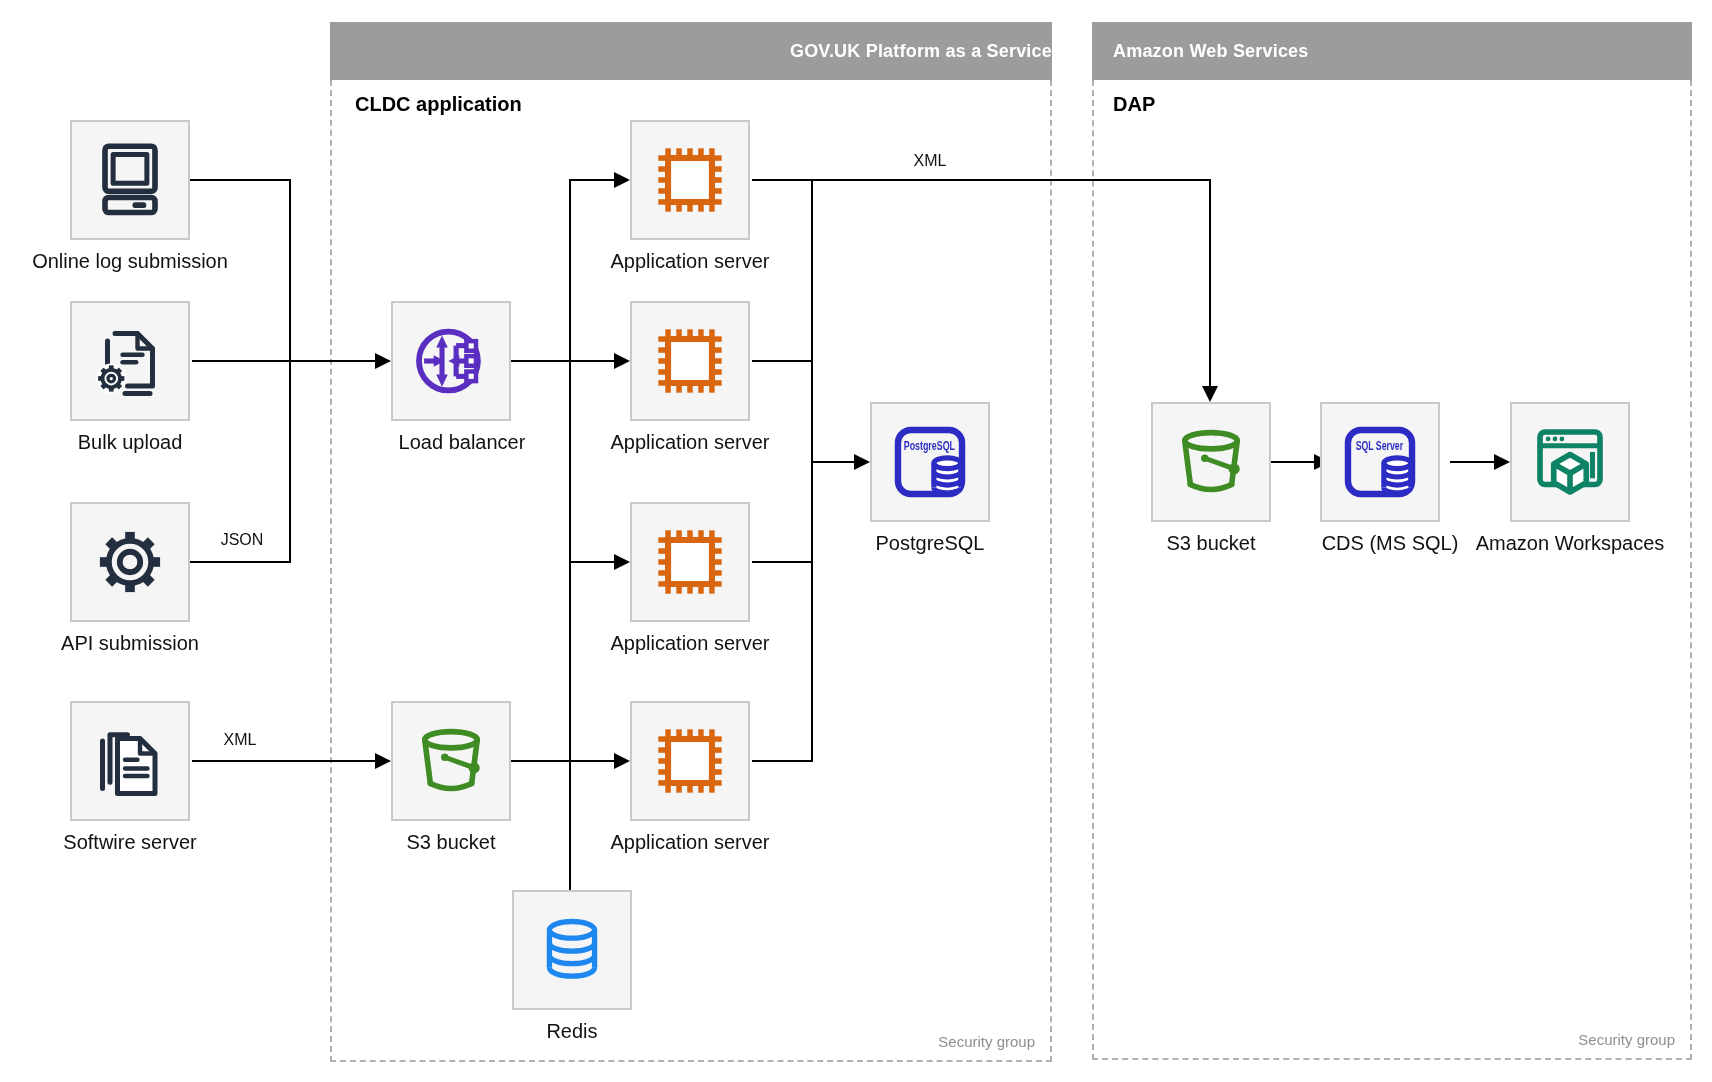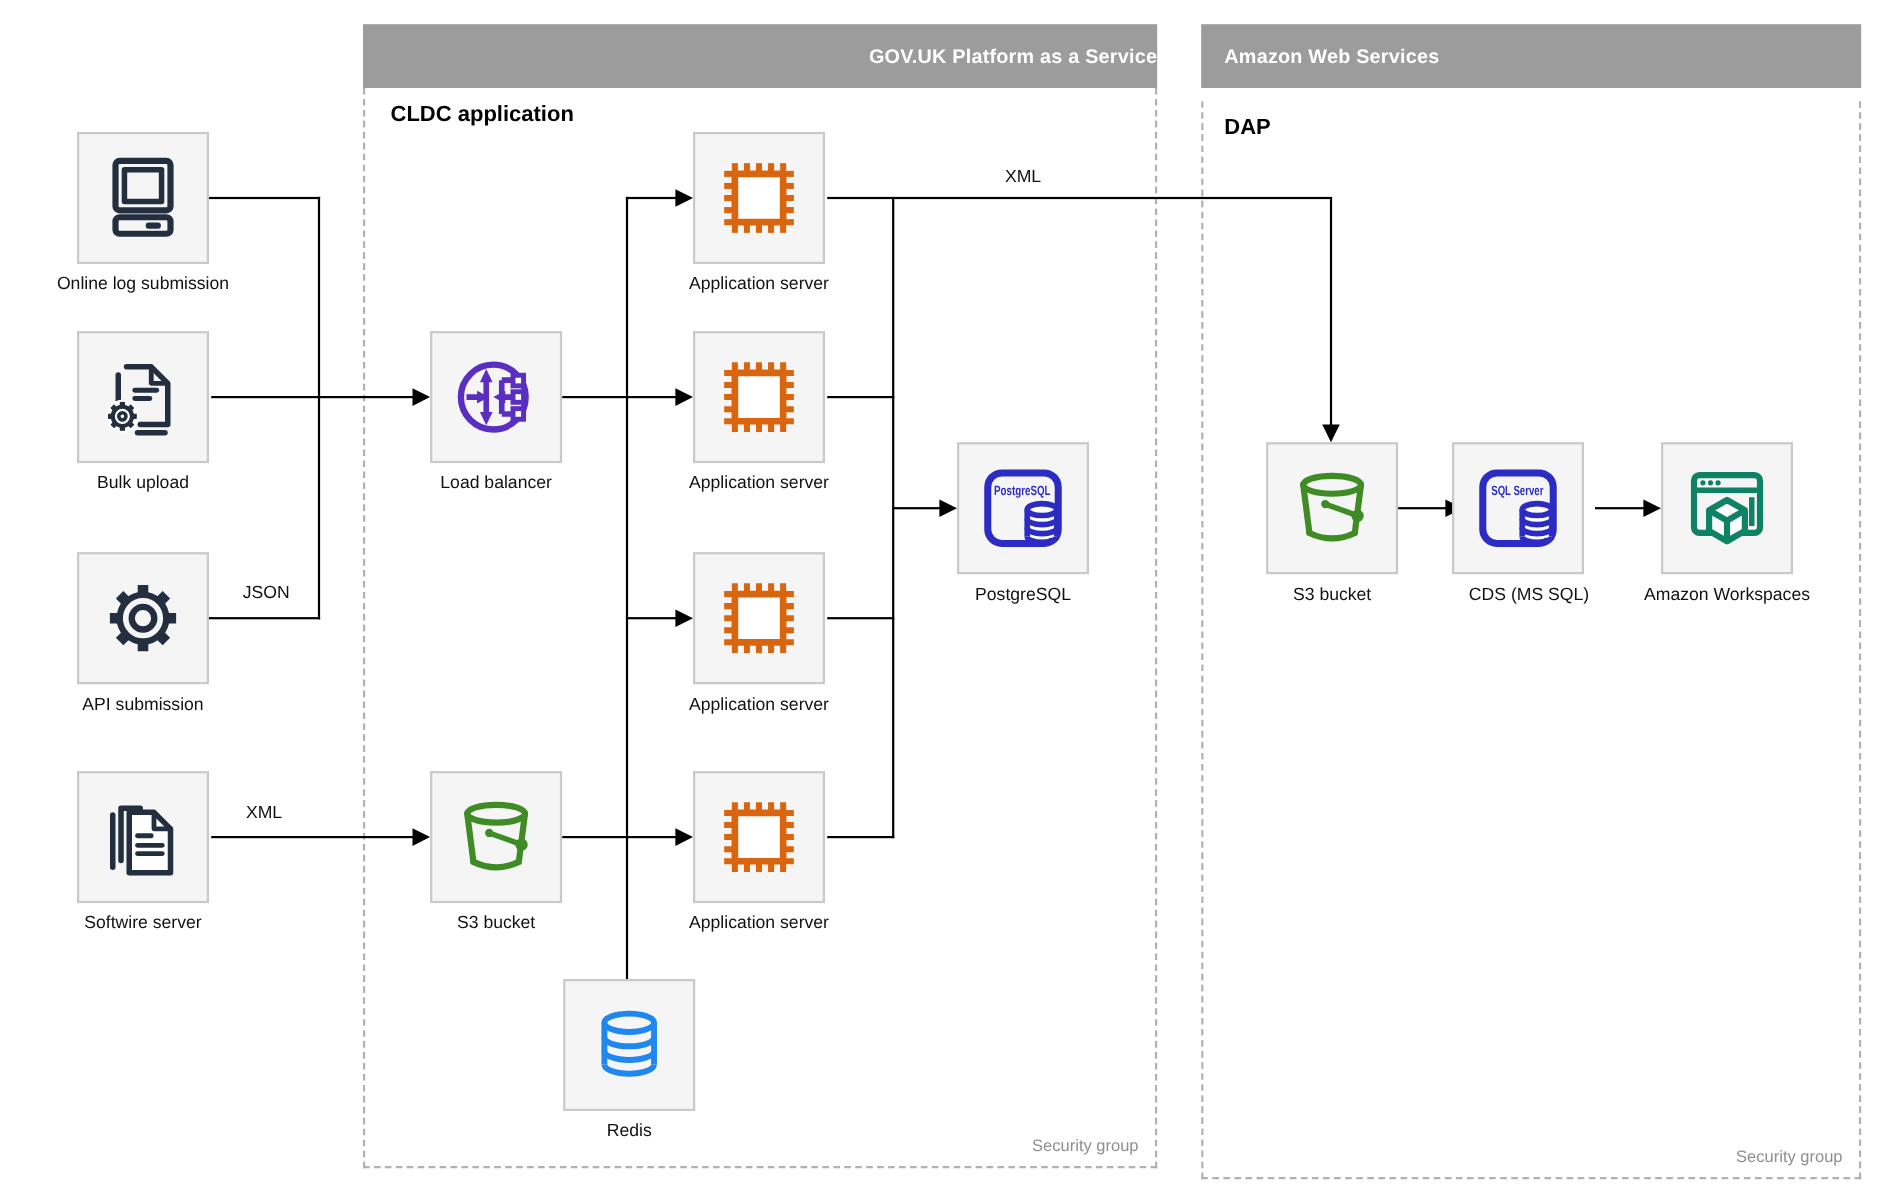--- a/index.html
+++ b/index.html
@@ -24,21 +24,21 @@
   .security{
     position:absolute;right:15px;bottom:10px;font-size:15px;color:#8f8f8f;
   }
   
   .node{
     position:absolute;width:120px;height:120px;background:#f5f5f5;
     border:2px solid #c9c9c9;box-sizing:border-box;
     display:flex;align-items:center;justify-content:center;
   }
   .nlabel{
-    position:absolute;transform:translateX(-50%);font-size:16px;color:#111;
+    position:absolute;transform:translateX(-50%);font-size:20px;color:#111;
     white-space:nowrap;
   }
   
   .hl,.vl{position:absolute;background:#000;}
   .hl{height:2px;}
   .vl{width:2px;}
   .ar{position:absolute;width:0;height:0;border-top:8px solid transparent;
       border-bottom:8px solid transparent;border-left:16px solid #000;}
   .ad{position:absolute;width:0;height:0;border-left:8px solid transparent;
       border-right:8px solid transparent;border-top:16px solid #000;}
@@ -57,21 +57,21 @@
     <span>GOV.UK Platform as a Service</span>
   </div>
   <div class="region" style="left:330px;top:80px;width:722px;height:982px;">
     <div class="sublabel">CLDC application</div>
     <div class="security">Security group</div>
   </div>
 
   <div class="bar" style="left:1092px;top:22px;width:600px;">
     <span>Amazon Web Services</span>
   </div>
-  <div class="region" style="left:1092px;top:80px;width:600px;height:980px;margin-top:12px;">
+  <div class="region" style="left:1092px;top:80px;width:600px;height:980px;">
     <div class="sublabel" style="left:19px;">DAP</div>
     <div class="security">Security group</div>
   </div>
 
   <div class="hl" style="left:190px;top:179px;width:101px;"></div>
   <div class="vl" style="left:289px;top:179px;height:384px;"></div>
   <div class="hl" style="left:192px;top:360px;width:186px;"></div>
   <div class="ar" style="left:375px;top:353px;"></div>
   <div class="hl" style="left:190px;top:561px;width:101px;"></div>
   <div class="hl" style="left:192px;top:760px;width:186px;"></div>
@@ -183,21 +183,21 @@
       <path d="M38 32 H44"></path>
       <polygon points="30,32 38.5,27.5 38.5,36.5" fill="#5a2ec0" stroke="none"></polygon>
       <path d="M36 20 V44"></path>
       <path d="M36 20 H44"></path>
       <path d="M36 44 H44"></path>
       <rect x="44" y="16.5" width="7.5" height="7.5" stroke-width="3.5" fill="#ffffff"></rect>
       <rect x="44" y="28.2" width="7.5" height="7.5" stroke-width="3.5" fill="#ffffff"></rect>
       <rect x="44" y="40.2" width="7.5" height="7.5" stroke-width="3.5" fill="#ffffff"></rect>
     </svg>
   </div>
-  <div class="nlabel" style="left:451px;top:431px;text-align:right;">Load balancer</div>
+  <div class="nlabel" style="left:462px;top:431px;text-align:right;">Load balancer</div>
 
   <div class="node" style="left:391px;top:701px;">
     <svg width="80" height="80" viewBox="0 0 64 64" fill="none" stroke="#3f8b24" stroke-width="4.5" stroke-linecap="round">
       <ellipse cx="32" cy="15" rx="21" ry="6.5"></ellipse>
       <path d="M11 15 L15.5 50"></path>
       <path d="M53 15 L48.5 50"></path>
       <path d="M15.5 50 Q32 58 48.5 50"></path>
       <circle cx="27" cy="29" r="3" fill="#3f8b24" stroke="none"></circle>
       <path d="M27 29 L48 36.5" stroke-width="4"></path>
       <circle cx="50.5" cy="37.5" r="3" stroke-width="3"></circle>

